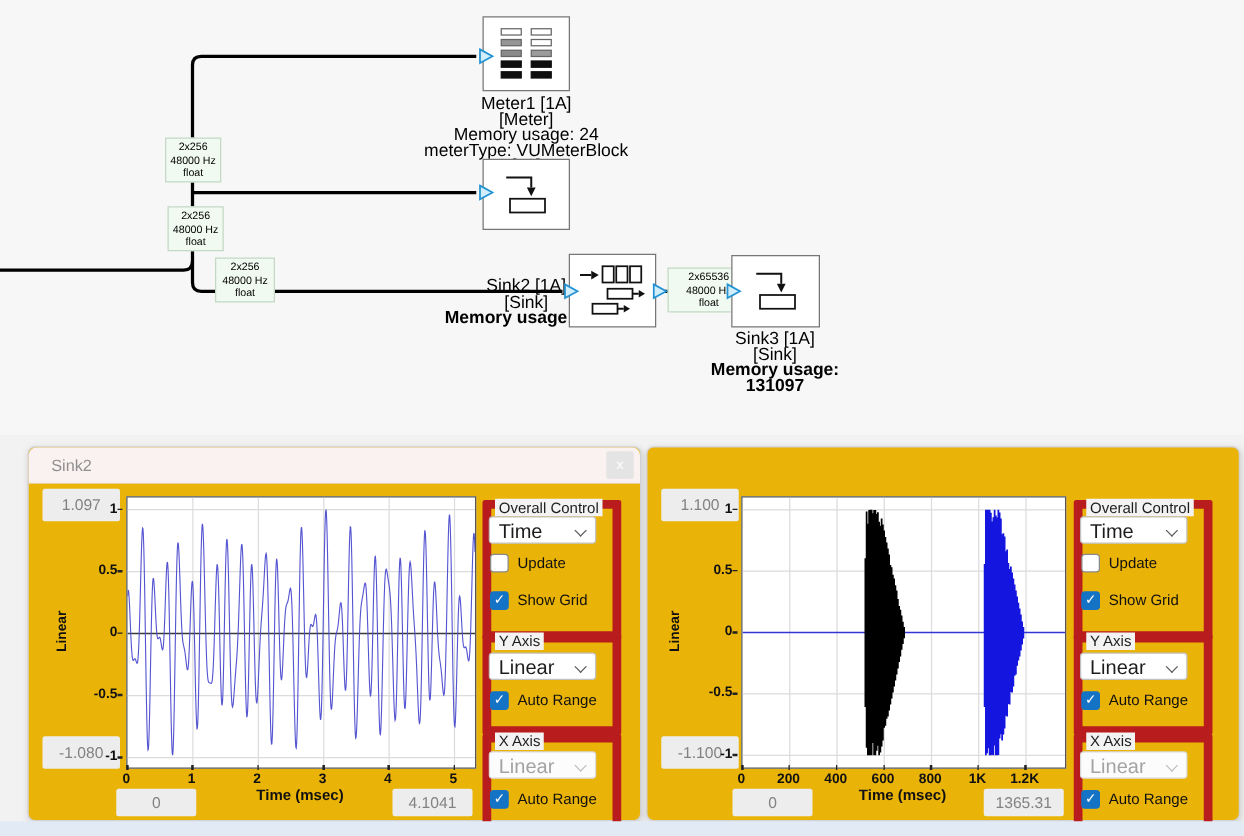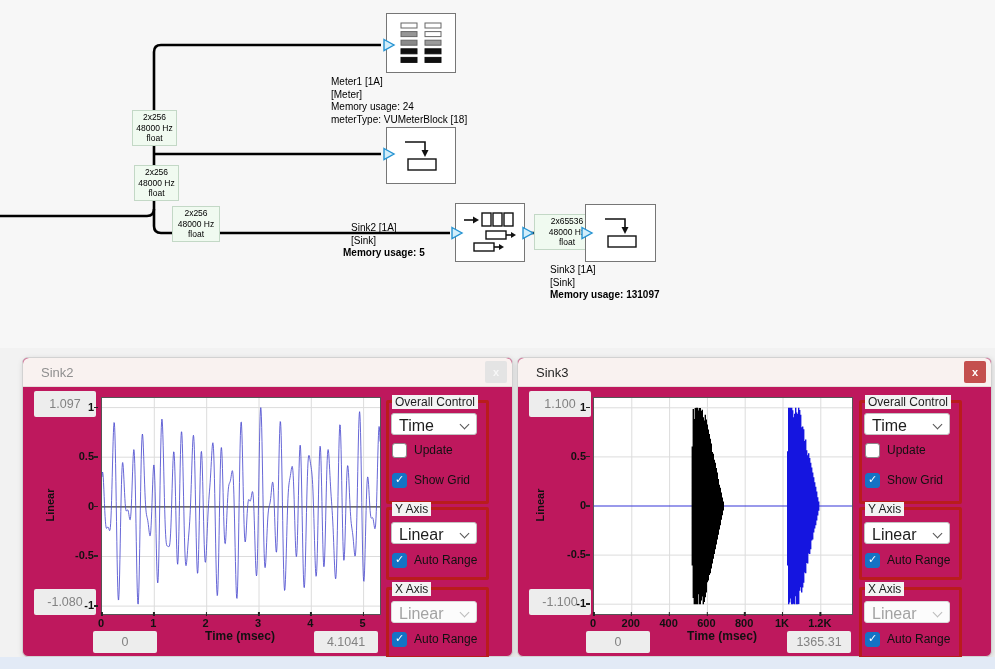--- a/index.html
+++ b/index.html
@@ -5,27 +5,27 @@
   html,body{margin:0;padding:0;}
   body{font-family:"Liberation Sans","DejaVu Sans",sans-serif;background:#f2f2f2;}
   #stage{position:relative;width:995px;height:669px;background:#f2f2f2;overflow:hidden;}
 
   
   .diagram{position:absolute;left:0;top:0;width:995px;height:348px;background:#f7f7f7;}
   .wires,.ports{position:absolute;left:0;top:0;pointer-events:none;}
   .wires{z-index:0;} .ports{z-index:4;}
   .block{position:absolute;background:#fff;border:1px solid #767676;box-sizing:border-box;
          display:flex;align-items:center;justify-content:center;z-index:3;}
-  .blabel{position:absolute;text-align:left;font-size:10px;line-height:12.5px;color:#000;z-index:1;}
+  .blabel{position:absolute;text-align:center;font-size:14px;line-height:12.5px;color:#000;z-index:1;}
   .blabel .bold{font-weight:bold;}
   .wlabel{position:absolute;background:#f0faf0;border:1px solid #c3d8c6;font-size:8.5px;line-height:10.5px;
           text-align:center;padding:1px 0;box-sizing:border-box;color:#000;z-index:2;}
 
   
-  .scope-window{position:absolute;height:298px;background:#be185d;border:1px solid #d2d2d2;border-radius:6px;
+  .scope-window{position:absolute;height:298px;background:#eab308;border:1px solid #d2d2d2;border-radius:6px;
                 box-shadow:1px 2px 6px rgba(0,0,0,0.14);box-sizing:content-box;}
   .titlebar{position:absolute;left:0;top:0;right:0;height:28px;background:#f9f2f0;border-bottom:1px solid #e6dcda;
             border-radius:6px 6px 0 0;}
   .title{position:absolute;left:18px;top:7px;font-size:13px;color:#8f8f8f;}
   .scope-window.active .title{color:#262626;}
   .closebtn{position:absolute;right:5px;top:3px;width:22px;height:22px;background:#e4e4e4;color:#f7f7f7;
             font-size:11px;font-weight:bold;display:flex;align-items:center;justify-content:center;border-radius:2px;cursor:default;}
   .scope-window.active .closebtn{background:#c4504e;color:#fff;}
   .valbox{position:absolute;width:62px;height:26px;background:#ededed;border-radius:2px;color:#828282;
           font-size:12.5px;display:flex;align-items:center;justify-content:center;}
@@ -34,21 +34,21 @@
   .plot svg{display:block;}
   .yrot{position:absolute;width:100px;height:14px;text-align:center;transform:rotate(-90deg);
         font-size:11px;font-weight:bold;color:#111;}
   .xticks,.yticks{position:absolute;}
   .xtick{position:absolute;top:4px;transform:translateX(-50%);font-size:11px;font-weight:bold;color:#111;}
   .xtick::before{content:'';position:absolute;left:50%;top:-5px;width:1.5px;height:4px;background:#222;}
   .ytick{position:absolute;right:3px;transform:translateY(-50%);font-size:11px;font-weight:bold;color:#111;white-space:nowrap;}
   .ytick::after{content:'';position:absolute;right:-4px;top:50%;width:4px;height:1.5px;background:#222;}
   .xtitle{position:absolute;text-align:center;font-size:12px;font-weight:bold;color:#111;}
 
-  .group{position:absolute;border:3px solid #b91c1c;border-radius:2px;}
+  .group{position:absolute;border:7px solid #b91c1c;border-radius:2px;}
   .glabel{position:absolute;top:-8px;left:3px;background:#f3f3f3;padding:0 3px;font-size:12px;color:#1d1d1d;white-space:nowrap;}
   .dd{position:absolute;height:22px;background:#fff;border:1px solid #c2c2c2;border-radius:3px;
       box-sizing:border-box;font-size:16px;color:#1d1d1d;padding:3px 20px 0 7px;}
   .dd .chev{position:absolute;right:8px;top:7px;width:6px;height:6px;border-right:1.6px solid #555;
             border-bottom:1.6px solid #555;transform:rotate(45deg);}
   .dd.disabled{color:#a3a3a3;border-color:#dadada;background:#fcfcfc;}
   .dd.disabled .chev{border-color:#bcbcbc;}
   .cbrow{position:absolute;display:flex;align-items:center;gap:7px;font-size:12px;color:#111;height:16px;}
   .cb{width:15px;height:15px;border:1px solid #898989;border-radius:3px;background:#fff;box-sizing:border-box;position:relative;flex:0 0 auto;}
   .cb.checked{background:#1473c5;border-color:#1473c5;}
@@ -226,24 +226,20 @@
     <div class="dd disabled" style="left:368px;top:243px;width:86px;">
       <span>Linear</span><i class="chev"></i>
     </div>
     <label class="cbrow" style="left:369px;top:273px;">
       <span class="cb checked"></span>
       <span>Auto Range</span>
     </label>
   </div>
 
   <div class="scope-window active" id="win1" style="left:517px;top:357px;width:473px;">
-    <div class="titlebar">
-      <span class="title">Sink3</span>
-      <span class="closebtn">x</span>
-    </div>
     <div class="valbox" style="left:11px;top:33px;">1.100</div>
     <div class="valbox" style="left:11px;top:231px;">-1.100</div>
     <div class="yrot" style="left:-27px;top:140px;">Linear</div>
     <div class="plot" style="left:75px;top:39px;width:258px;height:216px;">
       <svg id="plot-svg-1" width="258" height="216">
           <path d="M0,9.8H258M0,58.9H258M0,157.1H258M0,206.2H258M37.8,0V216M75.6,0V216M113.4,0V216M151.2,0V216M189.0,0V216M226.8,0V216" stroke="#dcdcdc" stroke-width="1" fill="none"></path>
           <path d="M0,108.0H258" stroke="#3535d8" stroke-width="1.2" fill="none"></path>
           <path d="M97.3,108.0V108.0M98.3,48.5V167.5M99.3,11.1V200.1M100.3,20.9V206.2M101.3,9.9V206.2M102.3,9.8V206.2M103.3,9.8V206.2M104.3,12.6V196.3M105.3,10.0V206.2M106.3,9.9V206.2M107.3,13.1V202.5M108.3,11.8V198.5M109.3,19.3V206.2M110.3,22.5V204.0M111.3,16.8V199.2M112.3,21.6V194.4M113.3,26.4V184.2M114.3,31.5V182.6M115.3,36.0V177.0M116.3,40.8V175.2M117.3,45.6V170.4M118.3,53.9V165.6M119.3,55.8V160.8M120.3,61.8V156.0M121.3,64.8V151.2M122.3,70.1V146.4M123.3,74.4V141.6M124.3,81.1V136.8M125.3,86.8V131.6M126.3,89.8V127.2M127.3,94.4V121.8M128.3,99.4V117.2M129.3,103.6V112.6M130.3,108.0V108.0" stroke="#000000" stroke-width="1.4" fill="none"></path>
           <path d="M192.7,108.0V108.0M193.7,53.2V167.5M194.7,9.8V206.2M195.7,9.8V204.5M196.7,9.8V200.5M197.7,9.8V206.2M198.7,12.2V206.2M199.7,19.2V205.7M200.7,15.8V206.2M201.7,9.8V198.3M202.7,14.4V206.2M203.7,16.0V206.2M204.7,9.8V206.0M205.7,12.0V192.8M206.7,16.8V189.3M207.7,29.3V194.4M208.7,28.5V189.6M209.7,31.2V184.8M210.7,43.0V174.6M211.7,41.6V175.2M212.7,52.3V165.1M213.7,57.2V165.6M214.7,55.2V155.5M215.7,60.0V156.0M216.7,64.8V151.2M217.7,69.6V142.5M218.7,74.4V141.6M219.7,79.2V134.6M220.7,84.2V130.4M221.7,88.8V127.2M222.7,93.6V122.4M223.7,99.2V117.6M224.7,103.6V112.8M225.7,108.0V108.0" stroke="#1515e0" stroke-width="1.4" fill="none"></path>
         </svg>

